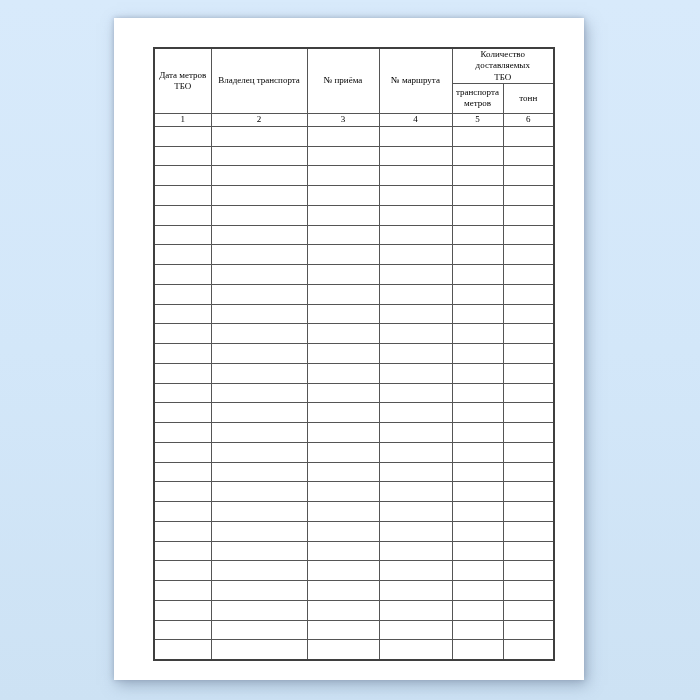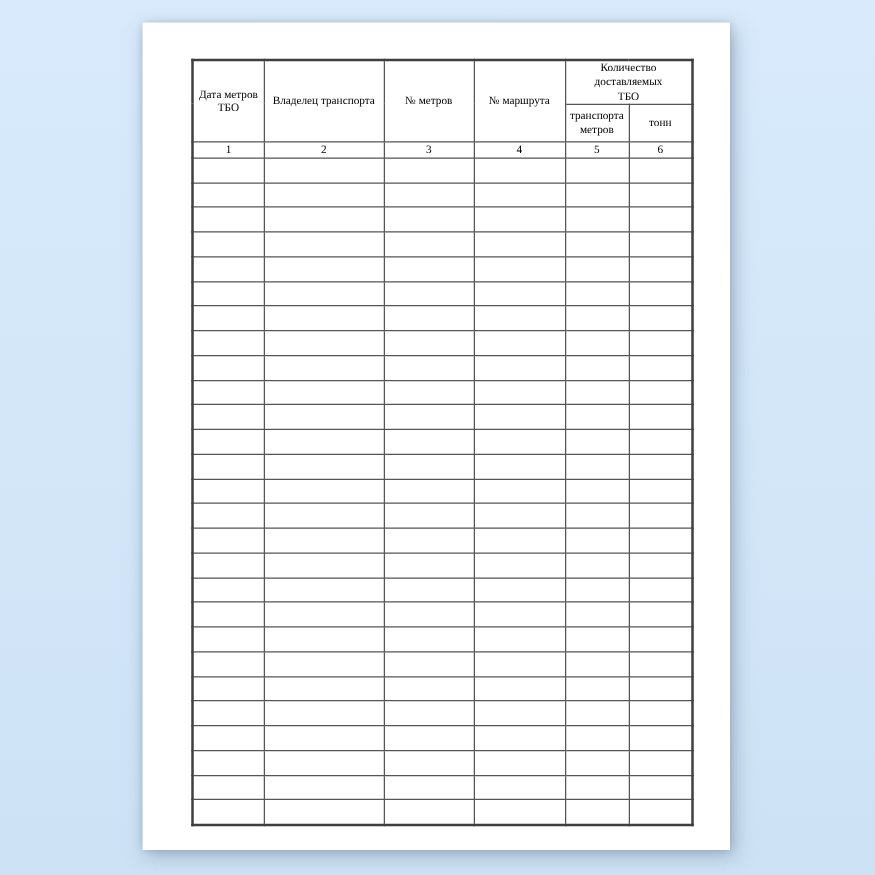--- a/index.html
+++ b/index.html
@@ -69,21 +69,21 @@
         <col class="c3">
         <col class="c4">
         <col class="c5">
         <col class="c6">
     </colgroup>
     <thead>
       <tr class="r-group">
         <th rowspan="2">Дата метров
 ТБО</th>
         <th rowspan="2">Владелец транспорта</th>
-        <th rowspan="2">№ метров</th>
+        <th rowspan="2">№ приёма</th>
         <th rowspan="2">№ маршрута</th>
         <th colspan="2">Количество доставляемых
 ТБО</th>
       </tr>
       <tr class="r-sub">
         <th>транспорта
 метров</th>
         <th>тонн</th>
       </tr>
       <tr class="r-num">

